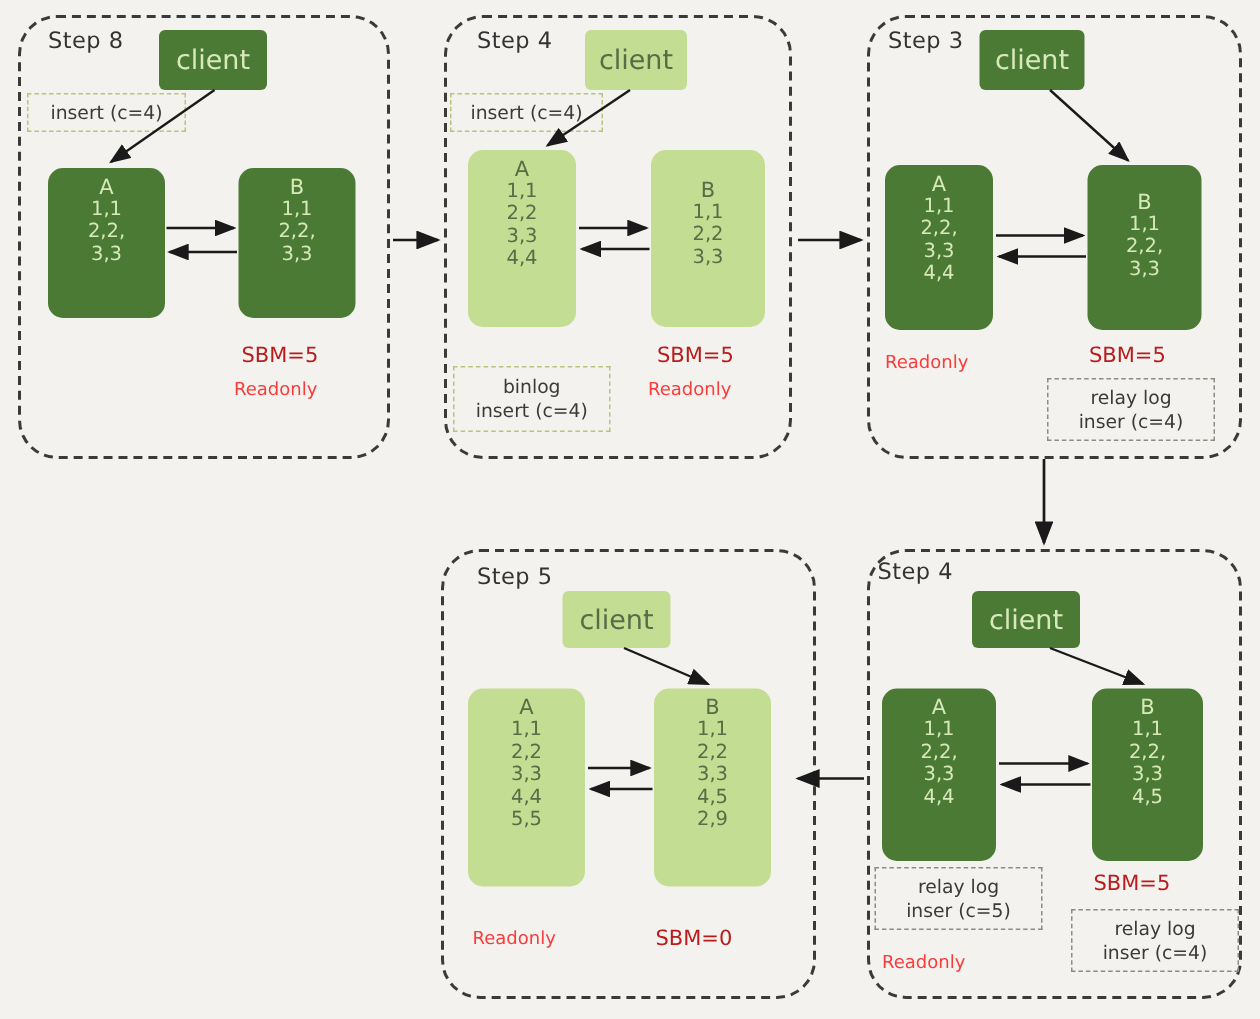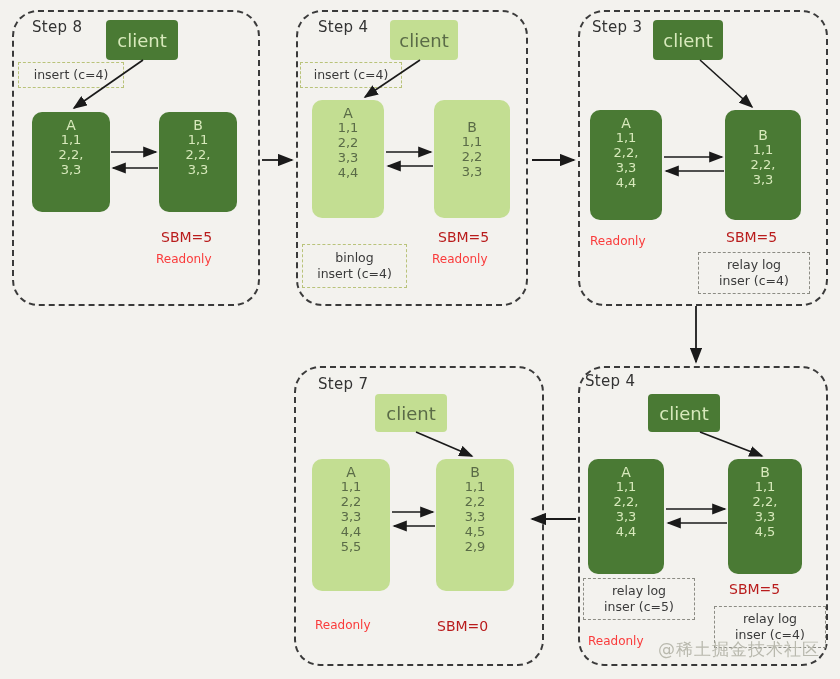--- a/index.html
+++ b/index.html
@@ -219,24 +219,23 @@
 
   <div class="plain" style="left:729px;top:581px;">SBM=5</div>
 
   <div class="note" style="left:714px;top:606px;width:112px;height:42px;">
     <span class="nl">relay log</span>
     <span class="nl">inser (c=4)</span>
   </div>
 
   <div class="readonly" style="left:588px;top:634px;">Readonly</div>
 
-  <div class="watermark" style="left:658px;top:638px;">@稀土掘金技术社区</div>
 
   <div class="step" style="left:294px;top:366px;width:250px;height:300px;"></div>
-  <div class="step-label" style="left:318px;top:375px;">Step 7</div>
+  <div class="step-label" style="left:318px;top:375px;">Step 5</div>
 
   <div class="client light" style="left:375px;top:394px;width:72px;height:38px;">
     <span>client</span>
   </div>
 
   <div class="node light" style="left:312px;top:459px;width:78px;height:132px;">
     <span class="node-title">A</span>
     <span class="row">1,1</span>
     <span class="row">2,2</span>
     <span class="row">3,3</span>

